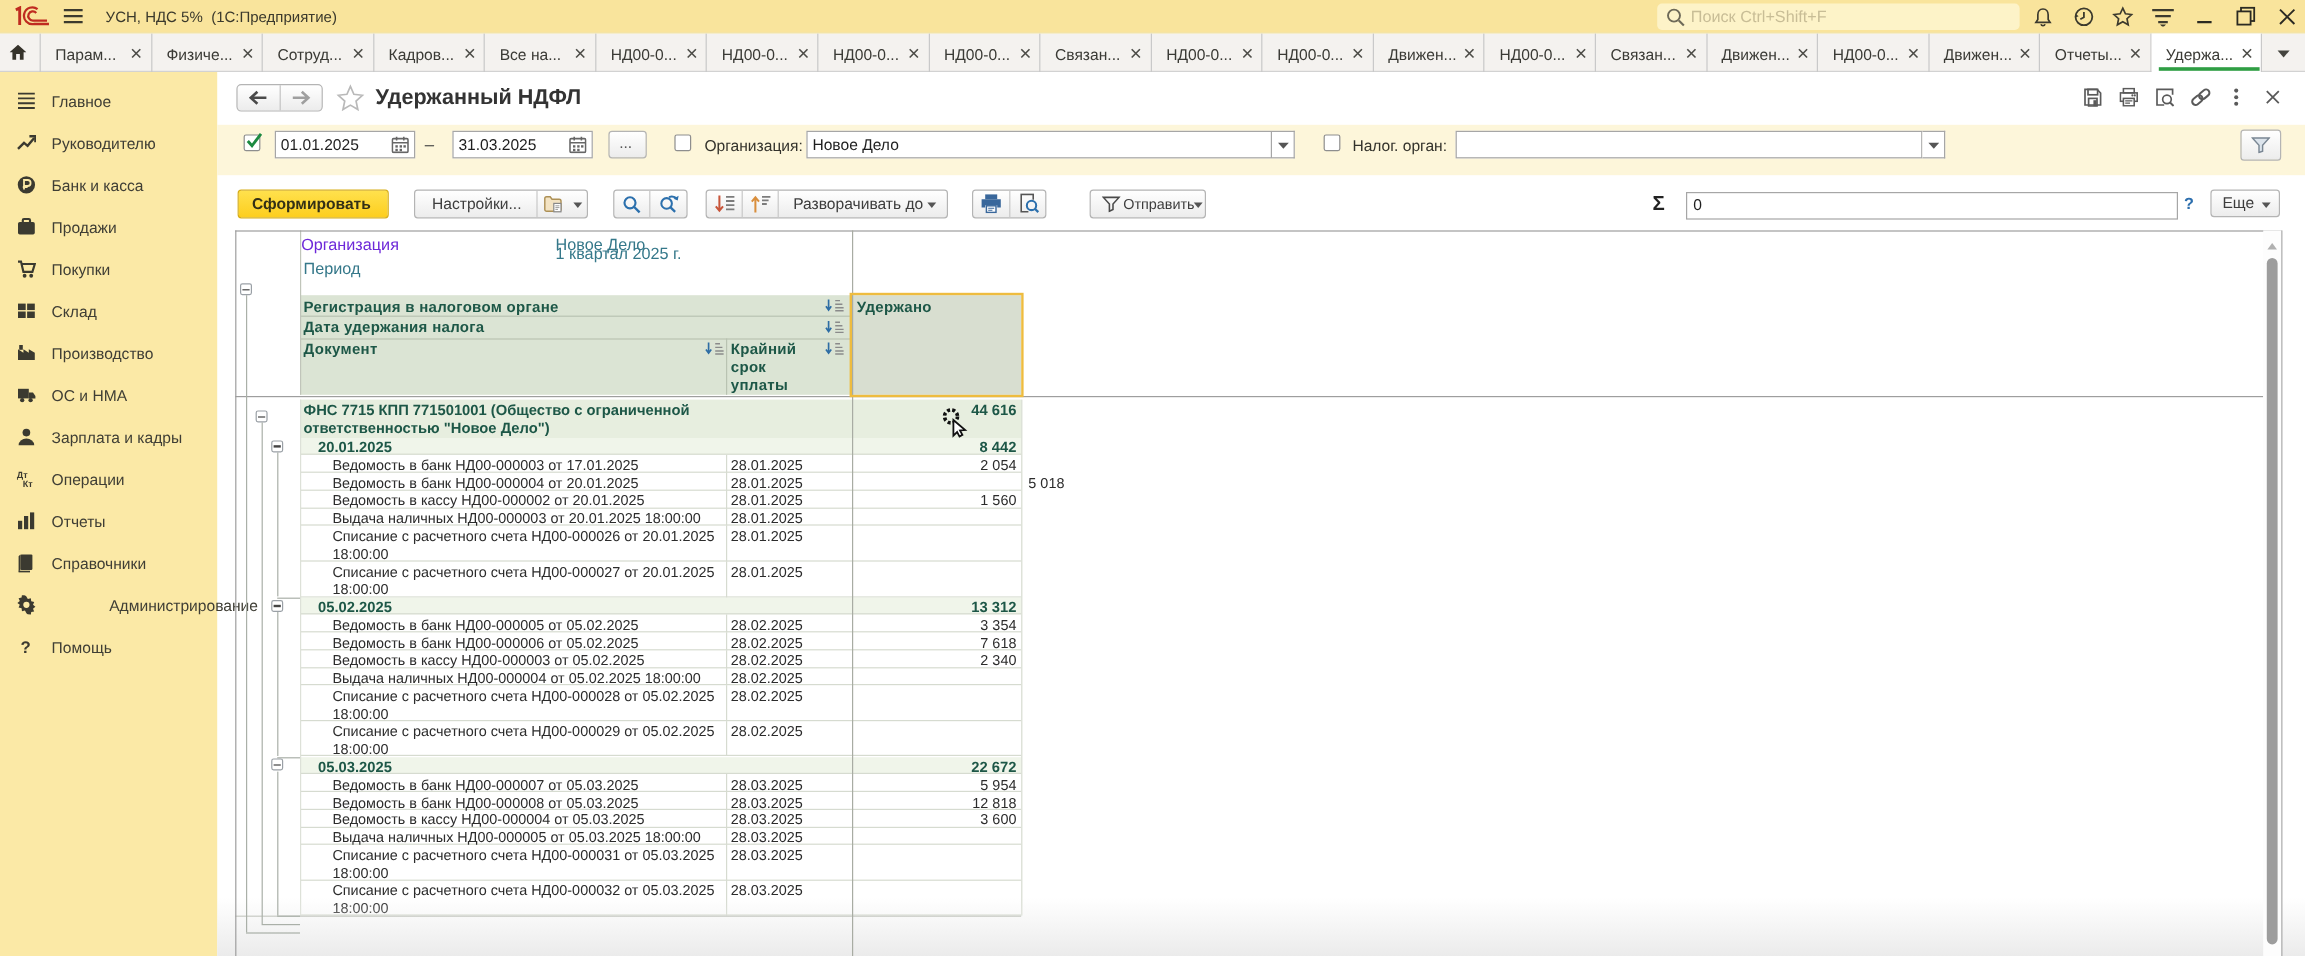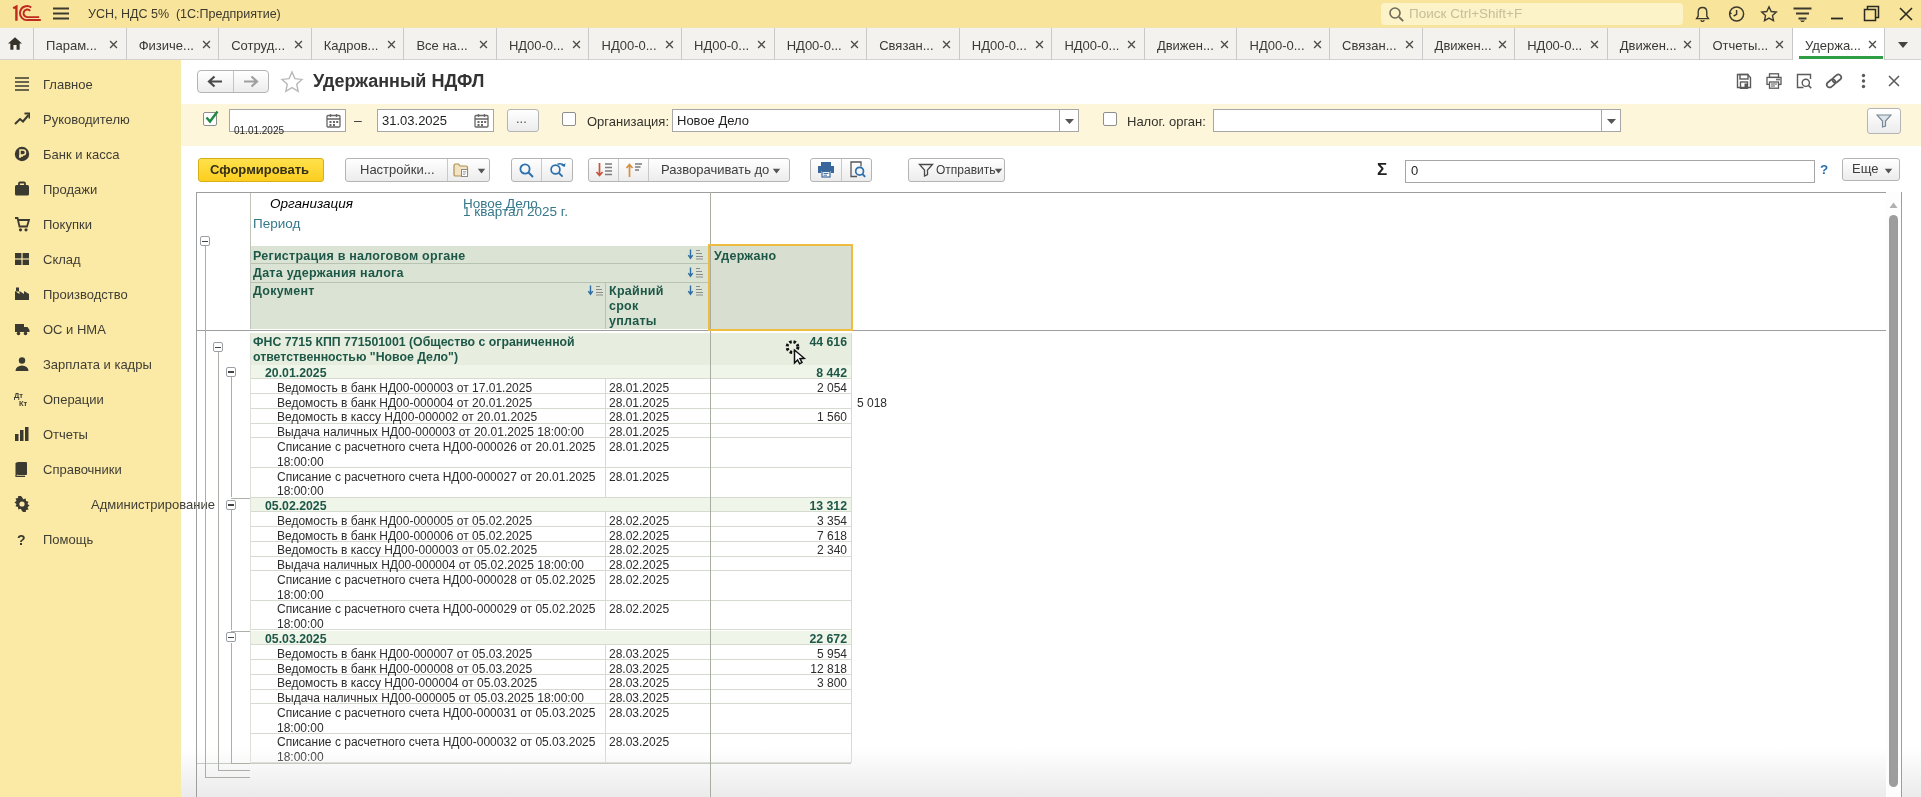--- a/index.html
+++ b/index.html
@@ -297,21 +297,21 @@
 <svg class="a" style="left:1888px;top:75px;" width="12" height="12" viewBox="0 0 12 12">
  <path d="M1 1 L11 11 M11 1 L1 11" stroke="#5a5a5a" stroke-width="1.5"></path>
 </svg>
 <div class="a" style="left:181px;top:104px;width:1740px;height:42px;background:#fdf6da;"></div>
 
 <div class="cb" style="left:203px;top:112px;"></div>
 <svg class="a" style="left:204px;top:109px;" width="16" height="16" viewBox="0 0 16 16">
  <path d="M2.5 8.5 L6 12.5 L13.5 2.5" stroke="#1c8a41" stroke-width="2.4" fill="none"></path>
 </svg>
 <div class="inp" style="left:229px;top:109px;width:117px;height:23px;"></div>
-<div class="a" style="left:234px;top:125px;font-size:10px;color:#1f1f1f;">01.01.2025</div>
+<div class="a" style="left:234px;top:113px;font-size:13px;color:#1f1f1f;">01.01.2025</div>
 <svg class="a" style="left:326px;top:113px;" width="15" height="15" viewBox="0 0 15 15">
  <rect x="1" y="2.5" width="13" height="11.5" rx="1" fill="none" stroke="#666" stroke-width="1.3"></rect>
  <path d="M1 6 h13 M4.5 1 v3 M10.5 1 v3" stroke="#666" stroke-width="1.3"></path>
  <rect x="3.5" y="8" width="2" height="2" fill="#666"></rect>
     <rect x="7" y="8" width="2" height="2" fill="#666"></rect>
     <rect x="10.2" y="8" width="2" height="2" fill="#666"></rect>
  <rect x="3.5" y="11" width="2" height="2" fill="#666"></rect>
     <rect x="7" y="11" width="2" height="2" fill="#666"></rect>
 </svg>
 <div class="a" style="left:354px;top:112px;font-size:14px;color:#444;">–</div>
@@ -437,21 +437,21 @@
     <path d="M9 1.5 h4 M9 4.5 h6 M9 7.5 h7 M9 10 h7" stroke="#8a8a8a" stroke-width="1.2"></path>
   </svg>
 <svg class="a" style="left:687px;top:285px;" width="17" height="11" viewBox="0 0 17 11">
     <path d="M3.5 .5 V8 M1.3 6.2 L3.5 9.3 L5.7 6.2" fill="none" stroke="#2e6da4" stroke-width="1.4"></path>
     <path d="M9 1.5 h4 M9 4.5 h6 M9 7.5 h7 M9 10 h7" stroke="#8a8a8a" stroke-width="1.2"></path>
   </svg>
 <svg class="a" style="left:587px;top:285px;" width="17" height="11" viewBox="0 0 17 11">
     <path d="M3.5 .5 V8 M1.3 6.2 L3.5 9.3 L5.7 6.2" fill="none" stroke="#2e6da4" stroke-width="1.4"></path>
     <path d="M9 1.5 h4 M9 4.5 h6 M9 7.5 h7 M9 10 h7" stroke="#8a8a8a" stroke-width="1.2"></path>
   </svg>
-<div class="a" style="left:270px;top:196px;font-size:13.5px;color:#000000;font-style:italic;">Организация</div>
+<div class="a" style="left:251px;top:196px;font-size:13.5px;color:#6d28d9;">Организация</div>
 <div class="a" style="left:463px;top:196px;font-size:13.5px;color:#35788a;">Новое Дело</div>
 <div class="a" style="left:253px;top:216px;font-size:13.5px;color:#35788a;">Период</div>
 <div class="a" style="left:463px;top:204px;font-size:13.5px;color:#35788a;">1 квартал 2025 г.</div>
 <div class="a" style="left:250px;top:333.0px;width:601px;height:31.6px;background:#e7eedf;"></div>
 <div class="a" style="left:253px;top:335.2px;font-size:12.3px;font-weight:bold;color:#1d5747;line-height:15px;">ФНС 7715 КПП 771501001 (Общество с ограниченной<br>ответственностью "Новое Дело")</div>
 <div class="a" style="left:710px;top:335.2px;width:137px;font-size:12.3px;font-weight:bold;color:#1d5747;text-align:right;">44 616</div>
 <div class="a" style="left:250px;top:364.6px;width:601px;height:14.8px;background:#f0f5ea;border-bottom:1px solid #d6dbd0;"></div>
 <div class="a" style="left:265px;top:366.1px;font-size:12.3px;font-weight:bold;color:#1d5747;">20.01.2025</div>
 <div class="a" style="left:710px;top:366.1px;width:137px;font-size:12.3px;font-weight:bold;color:#1d5747;text-align:right;">8 442</div>
 <div class="a" style="left:250px;top:379.4px;width:601px;height:14.8px;border-bottom:1px solid #d6dbd0;"></div>
@@ -520,21 +520,21 @@
 <div class="a" style="left:710px;top:646.7px;width:137px;font-size:12px;color:#2c2c2c;text-align:right;">5 954</div>
 <div class="a" style="left:604.5px;top:645.2px;width:1px;height:14.8px;background:#d6dbd0;"></div>
 <div class="a" style="left:250px;top:660.0px;width:601px;height:14.8px;border-bottom:1px solid #d6dbd0;"></div>
 <div class="a" style="left:277px;top:661.5px;font-size:12px;color:#2c2c2c;line-height:14.7px;">Ведомость в банк НД00-000008 от 05.03.2025</div>
 <div class="a" style="left:609px;top:661.5px;font-size:12px;color:#2c2c2c;">28.03.2025</div>
 <div class="a" style="left:710px;top:661.5px;width:137px;font-size:12px;color:#2c2c2c;text-align:right;">12 818</div>
 <div class="a" style="left:604.5px;top:660.0px;width:1px;height:14.8px;background:#d6dbd0;"></div>
 <div class="a" style="left:250px;top:674.8px;width:601px;height:14.8px;border-bottom:1px solid #d6dbd0;"></div>
 <div class="a" style="left:277px;top:676.3px;font-size:12px;color:#2c2c2c;line-height:14.7px;">Ведомость в кассу НД00-000004 от 05.03.2025</div>
 <div class="a" style="left:609px;top:676.3px;font-size:12px;color:#2c2c2c;">28.03.2025</div>
-<div class="a" style="left:710px;top:676.3px;width:137px;font-size:12px;color:#2c2c2c;text-align:right;">3 800</div>
+<div class="a" style="left:710px;top:676.3px;width:137px;font-size:12px;color:#2c2c2c;text-align:right;">3 600</div>
 <div class="a" style="left:604.5px;top:674.8px;width:1px;height:14.8px;background:#d6dbd0;"></div>
 <div class="a" style="left:250px;top:689.5px;width:601px;height:14.8px;border-bottom:1px solid #d6dbd0;"></div>
 <div class="a" style="left:277px;top:691.0px;font-size:12px;color:#2c2c2c;line-height:14.7px;">Выдача наличных НД00-000005 от 05.03.2025 18:00:00</div>
 <div class="a" style="left:609px;top:691.0px;font-size:12px;color:#2c2c2c;">28.03.2025</div>
 <div class="a" style="left:604.5px;top:689.5px;width:1px;height:14.8px;background:#d6dbd0;"></div>
 <div class="a" style="left:250px;top:704.3px;width:601px;height:29.5px;border-bottom:1px solid #d6dbd0;"></div>
 <div class="a" style="left:277px;top:705.8px;font-size:12px;color:#2c2c2c;line-height:14.7px;">Списание с расчетного счета НД00-000031 от 05.03.2025<br>18:00:00</div>
 <div class="a" style="left:609px;top:705.8px;font-size:12px;color:#2c2c2c;">28.03.2025</div>
 <div class="a" style="left:604.5px;top:704.3px;width:1px;height:29.5px;background:#d6dbd0;"></div>
 <div class="a" style="left:250px;top:733.8px;width:601px;height:29.5px;border-bottom:1px solid #d6dbd0;"></div>

